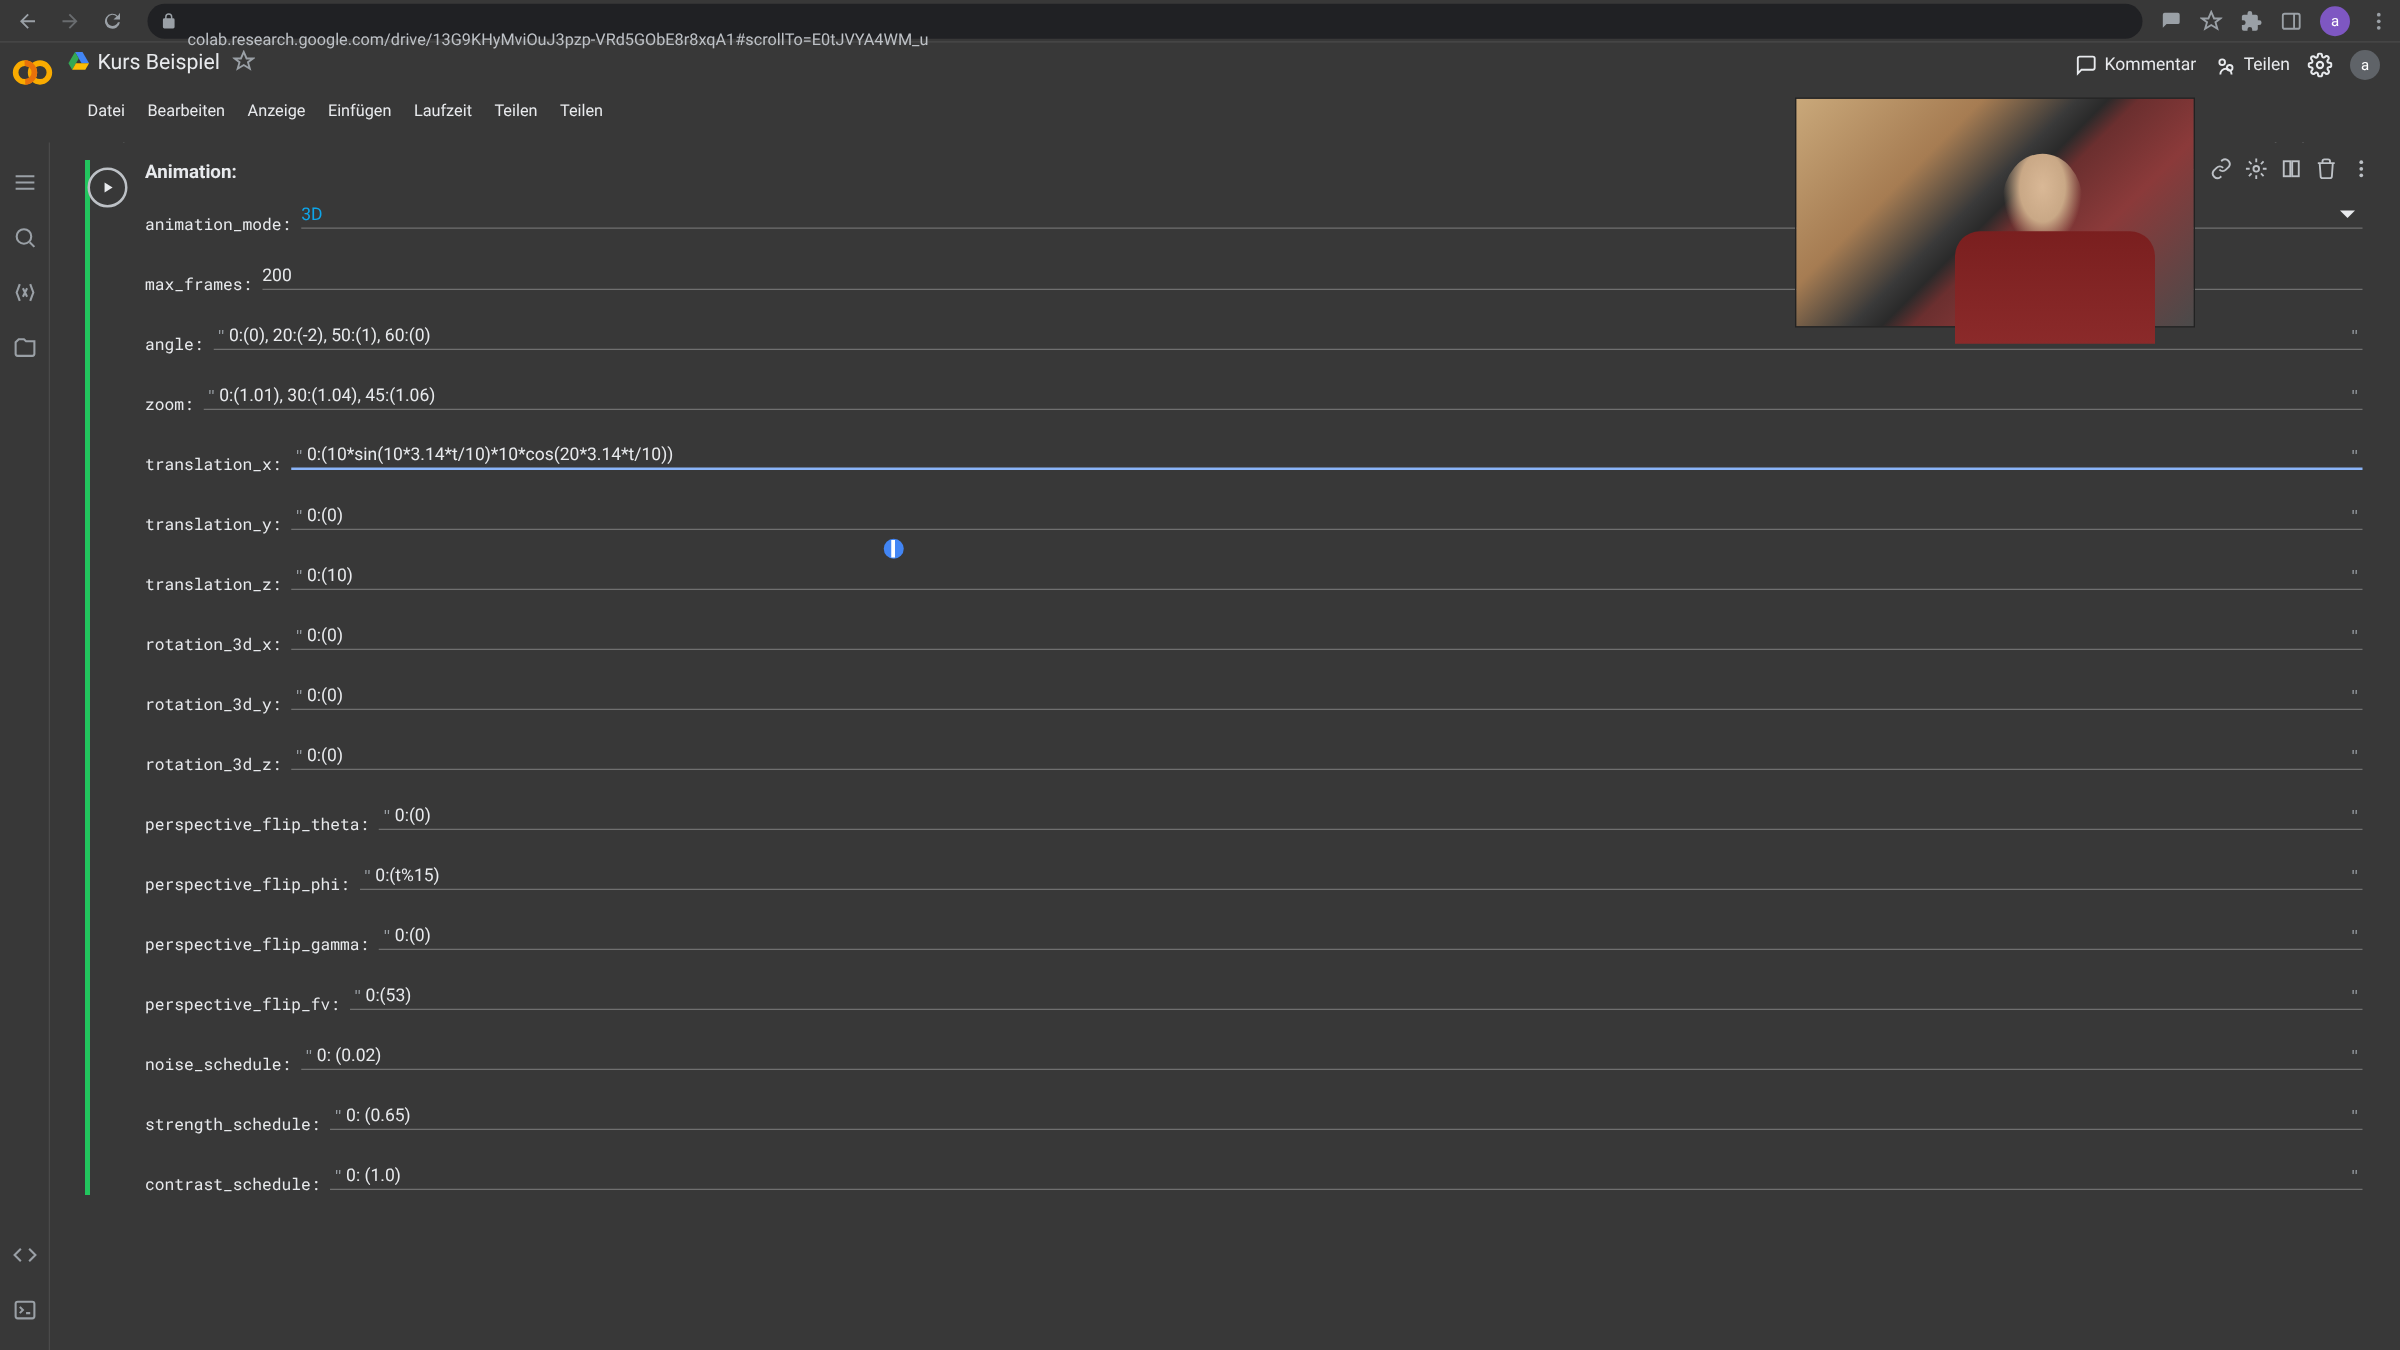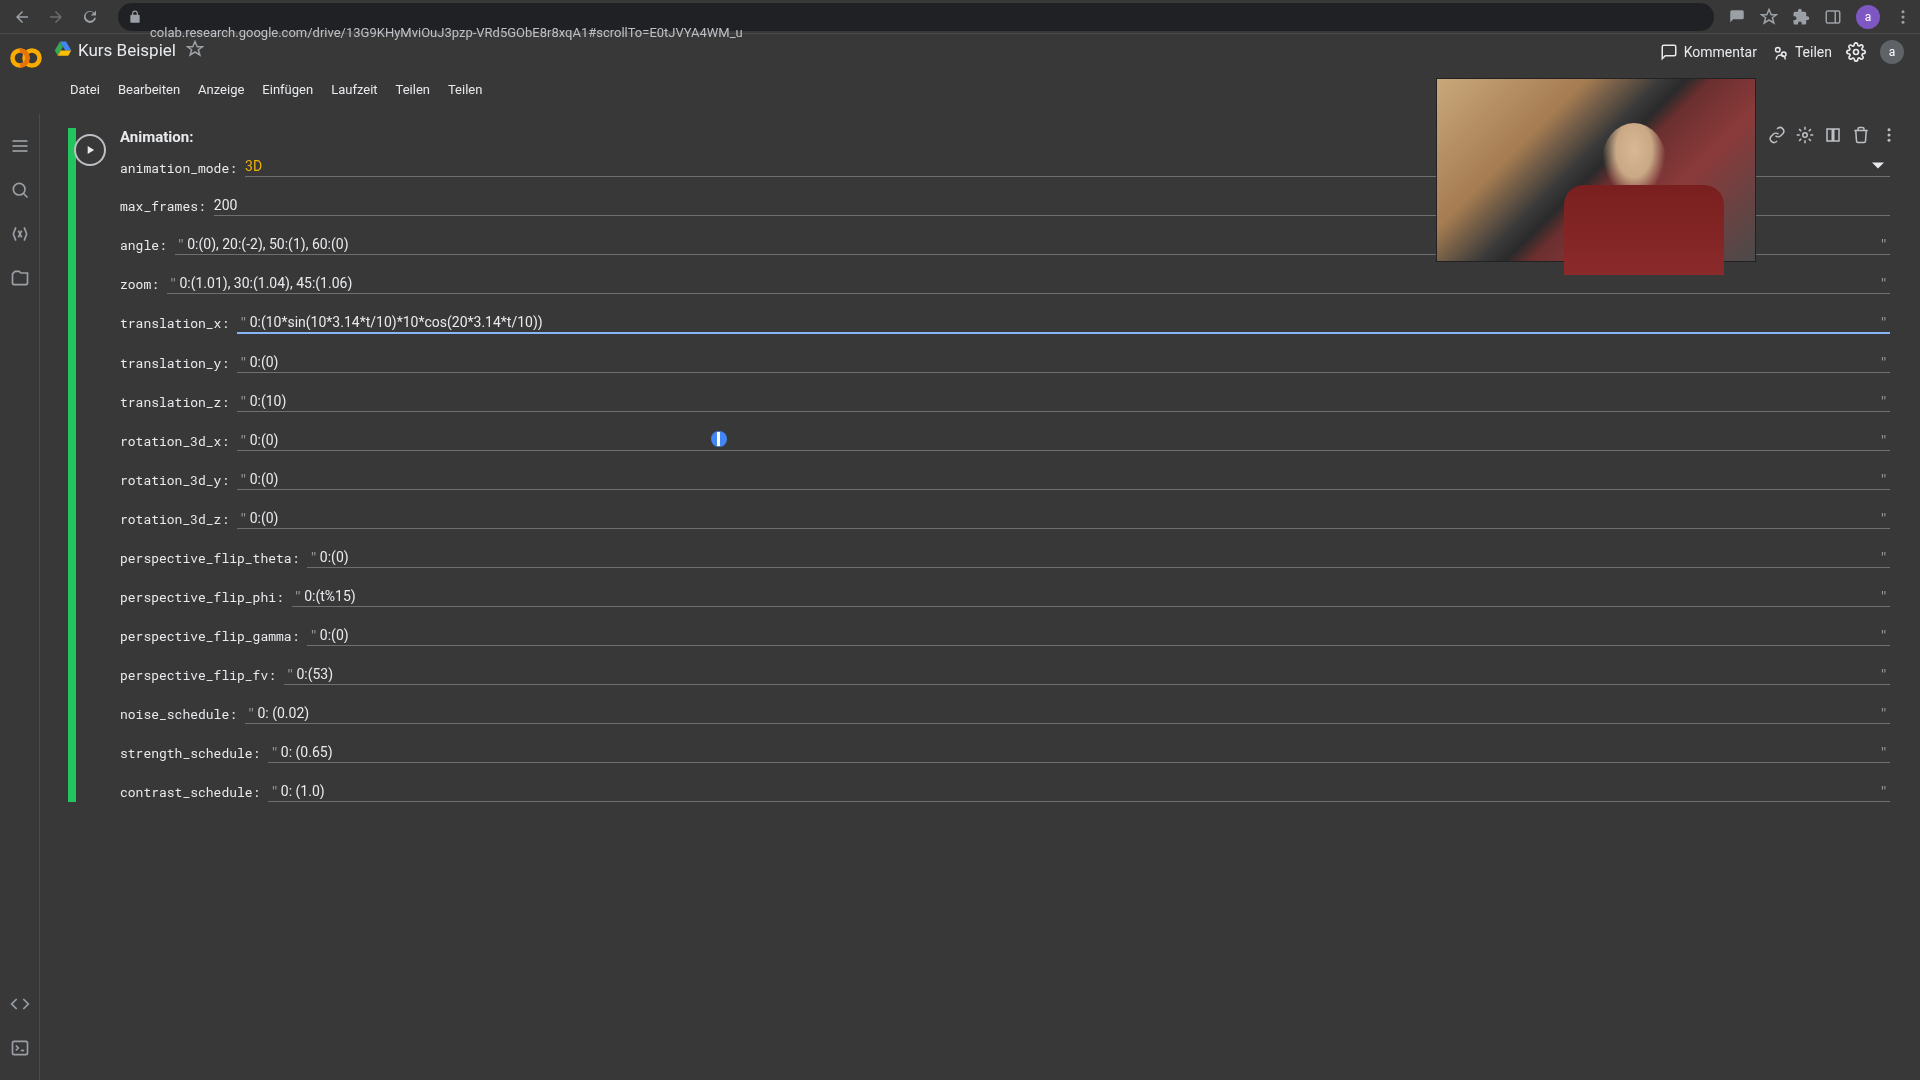--- a/index.html
+++ b/index.html
@@ -129,21 +129,21 @@
 
 .main {
   position: absolute;
   left: 40px; right: 0; top: 114px; bottom: 0;
   overflow-y: hidden;
   background: #383838;
   padding-left: 28px;
 }
 .cell {
   margin: 14px 10px 0 0;
-  border-left: 8px solid #22c55e;
+  border-left: 4px solid #22c55e;
   padding-left: 0;
   position: relative;
 }
 .run-btn {
   position: absolute;
   left: -2px; top: 6px;
   width: 32px; height: 32px;
   border-radius: 50%;
   background: #383838;
   border: 2px solid #bdc1c6;
@@ -166,20 +166,21 @@
 .form-row {
   display: flex; align-items: center;
   margin: 10px 0 18px;
   gap: 8px;
 }
 .param-label {
   font-family: "Roboto Mono", monospace;
   font-size: 13px;
   color: #e8eaed;
   min-width: 0;
+  margin-top: 12px;
 }
 .text-input-wrap {
   flex: 1;
   position: relative;
   border-bottom: 1px solid #6f6f6f;
   display: flex;
   align-items: center;
 }
 .text-input-wrap.focused { border-bottom: 2px solid #8ab4f8; }
 .quote {
@@ -197,21 +198,21 @@
   font-family: Roboto, Arial, sans-serif;
   font-size: 14px;
   padding: 2px 0;
 }
 .select-row {
   flex: 1;
   border-bottom: 1px solid #6f6f6f;
   display: flex; align-items: center; justify-content: space-between;
   padding-bottom: 2px;
 }
-.select-val { font-size: 14px; color: #eab308; }
+.select-val { font-size: 14px; color: #0ea5e9; }
 .dd-caret { width: 12px; height: 12px; color: #e8eaed; margin-right: 6px; }
 .checkbox {
   width: 15px; height: 15px;
   border: 2px solid #9aa0a6;
   background: #9aa0a6;
   margin-left: 8px;
 }
 
 .cursor-dot {
   position: absolute;

